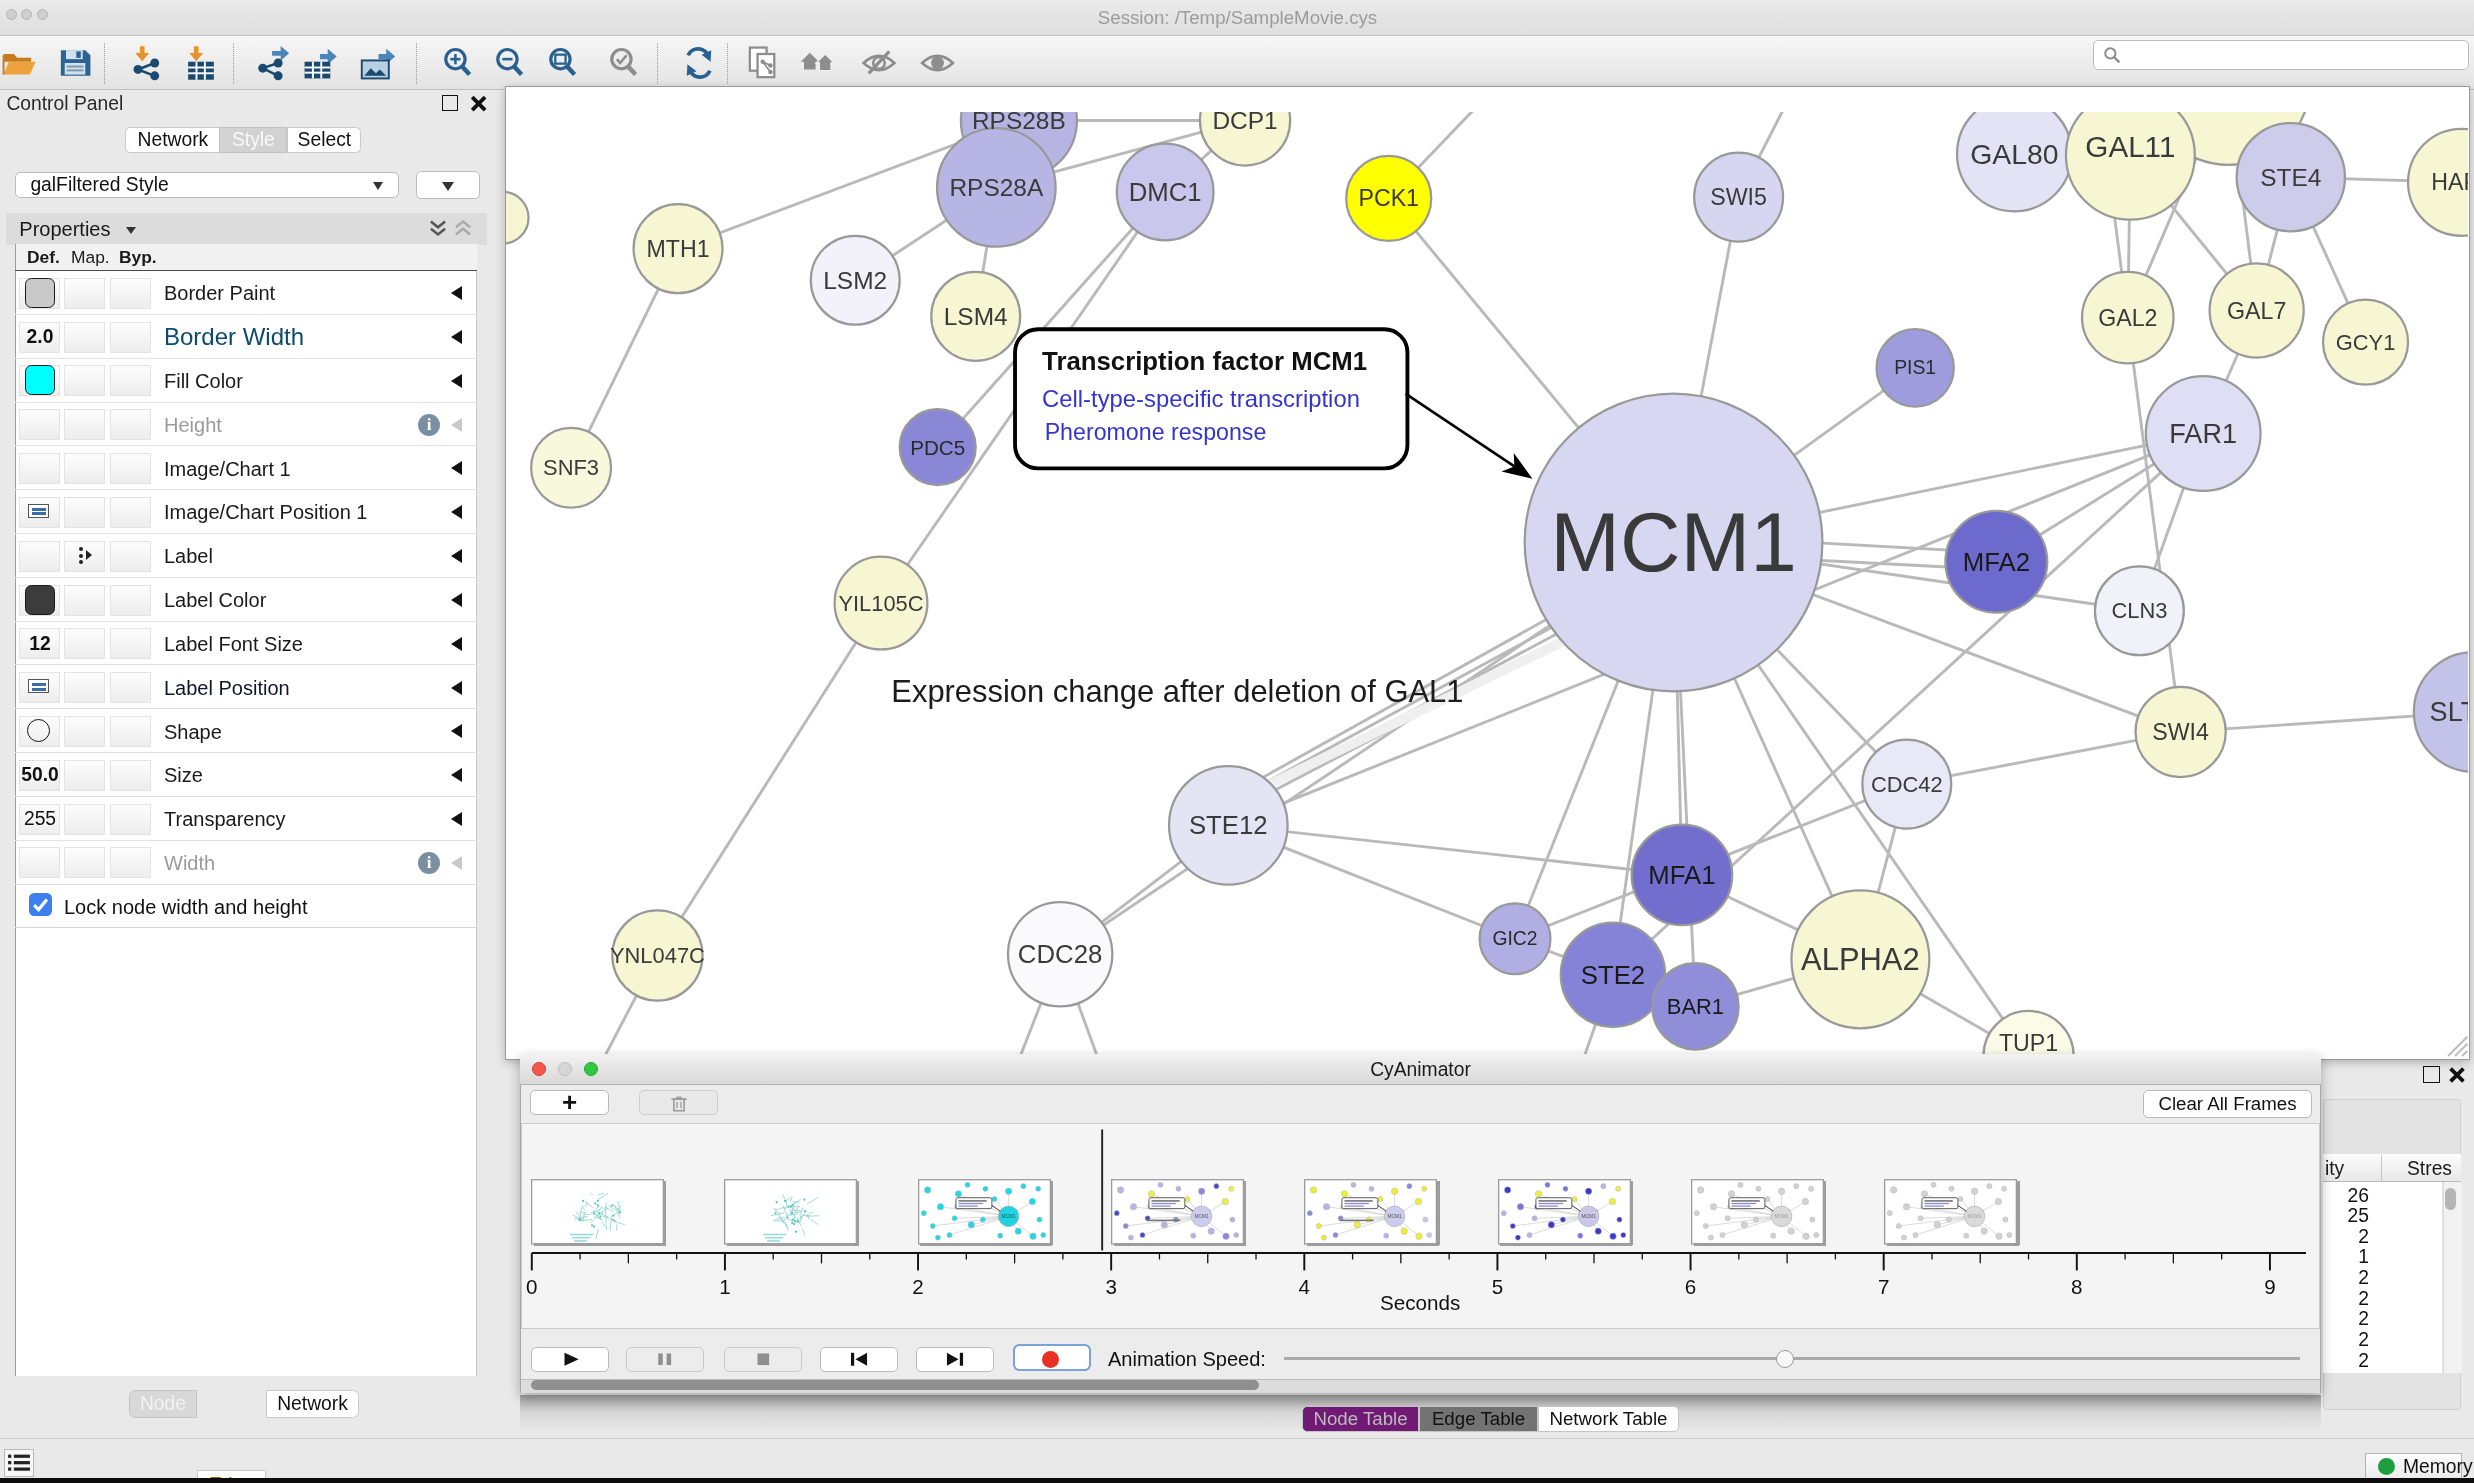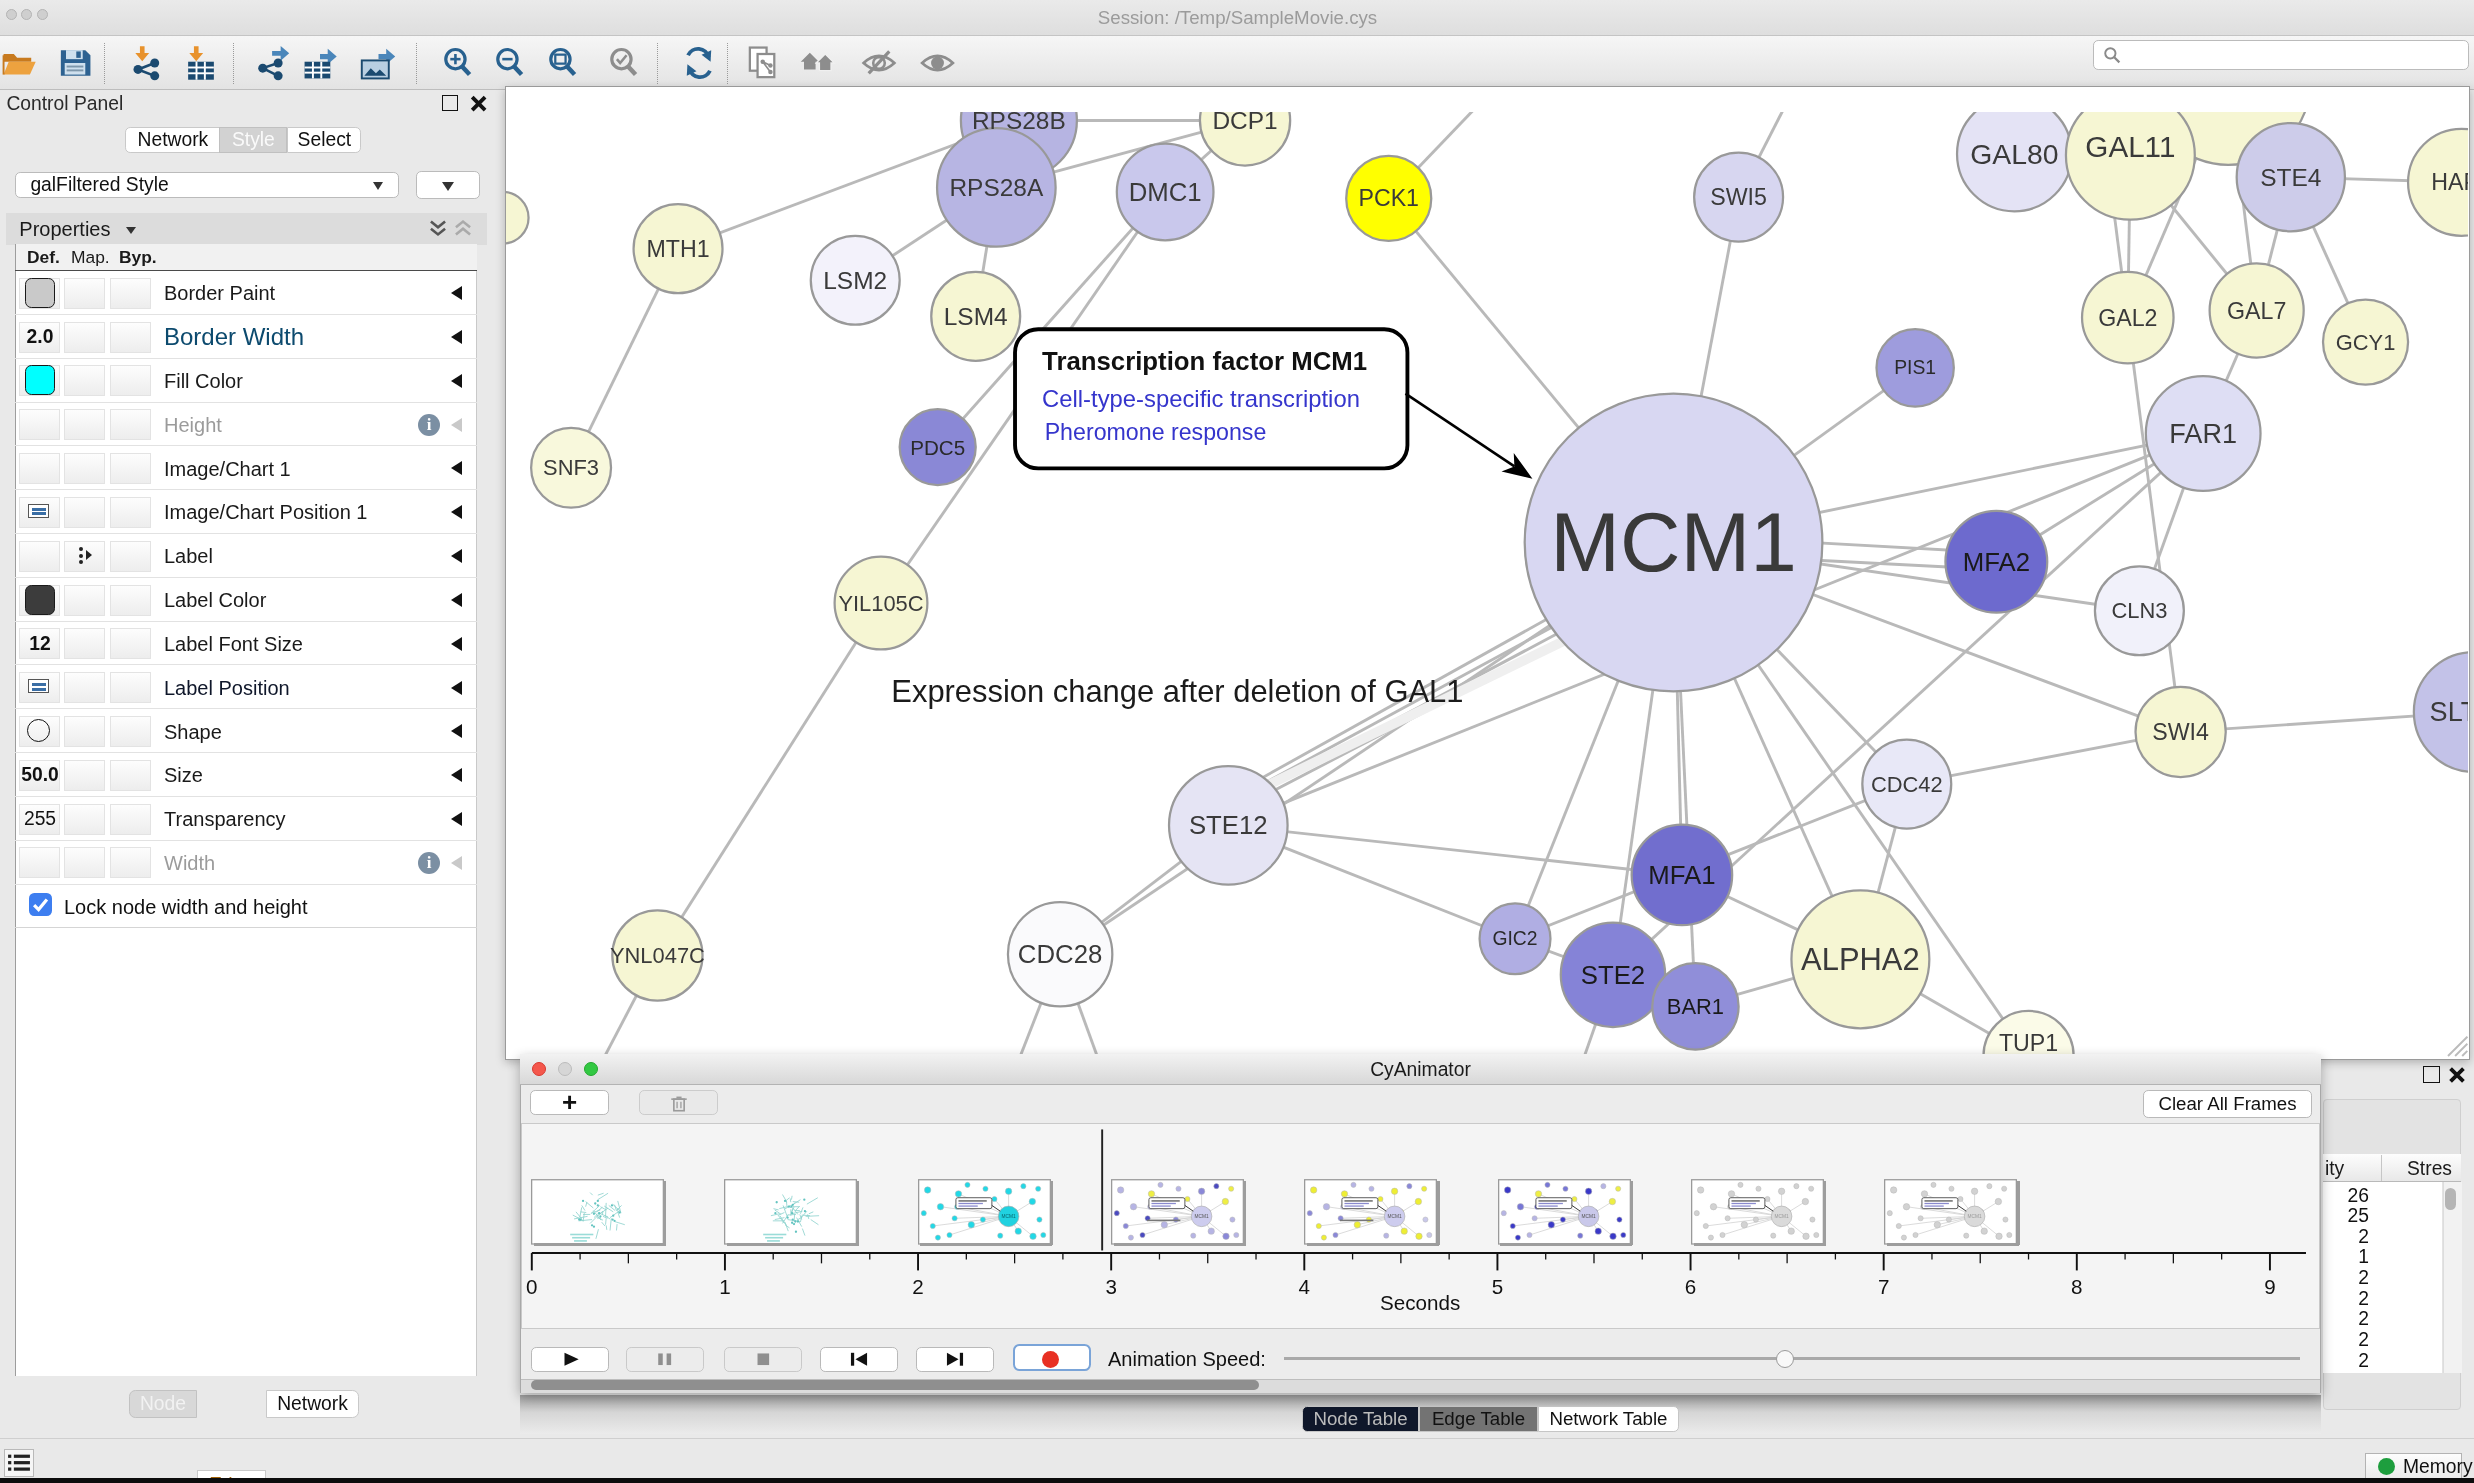--- a/index.html
+++ b/index.html
@@ -457,21 +457,21 @@
   <div style="position:absolute;right:73px;top:64px">1</div>
   <div style="position:absolute;right:73px;top:85px">2</div>
   <div style="position:absolute;right:73px;top:106px">2</div>
   <div style="position:absolute;right:73px;top:126px">2</div>
   <div style="position:absolute;right:73px;top:147px">2</div>
   <div style="position:absolute;right:73px;top:168px">2</div>
 </div>
 
 <div class="abs" style="left:520px;top:1395px;width:1801px;height:39px;background:linear-gradient(#9f9f9f,#d6d6d6 45%,#ebebeb)"></div>
 
-<div class="abs" style="left:1302px;top:1406px;width:117px;height:26px;background:#0f172a;border:1.3px solid #c6c6c6;border-radius:5.2px 0 0 5.2px;display:flex;align-items:center;justify-content:center;font-size:18.7px;color:#bcbcbc">Node Table</div>
+<div class="abs" style="left:1302px;top:1406px;width:117px;height:26px;background:#701a75;border:1.3px solid #c6c6c6;border-radius:5.2px 0 0 5.2px;display:flex;align-items:center;justify-content:center;font-size:18.7px;color:#bcbcbc">Node Table</div>
 <div class="abs" style="left:1419px;top:1406px;width:119px;height:26px;background:#737373;border:1.3px solid #c6c6c6;display:flex;align-items:center;justify-content:center;font-size:18.7px;color:#111">Edge Table</div>
 <div class="abs" style="left:1538px;top:1406px;width:141px;height:26px;background:#fff;border:1.3px solid #c6c6c6;border-radius:0 5.2px 5.2px 0;display:flex;align-items:center;justify-content:center;font-size:18.7px;color:#111">Network Table</div>
 
 <div class="abs" style="left:520px;top:1054px;width:1801px;height:339px;background:#ececec;border:1.3px solid #a8a8a8;box-shadow:0 3.9px 11.6px rgba(0,0,0,0.3)"></div>
 <div class="abs" style="left:520px;top:1054px;width:1801px;height:31px;background:linear-gradient(#f2f2f2,#d8d8d8);border-bottom:1.3px solid #b3b3b3">
   <div class="abs" style="left:11.6px;top:8.4px;width:14px;height:14px;border-radius:50%;background:#f4574c;border:1px solid #d8392f"></div>
   <div class="abs" style="left:38px;top:8.4px;width:14px;height:14px;border-radius:50%;background:#d6d6d6;border:1px solid #bcbcbc"></div>
   <div class="abs" style="left:64px;top:8.4px;width:14px;height:14px;border-radius:50%;background:#32c842;border:1px solid #24a82f"></div>
   <div class="abs" style="left:0;top:0;width:1801px;height:31px;display:flex;align-items:center;justify-content:center;font-size:19.3px;color:#1a1a1a">CyAnimator</div>
 </div>

